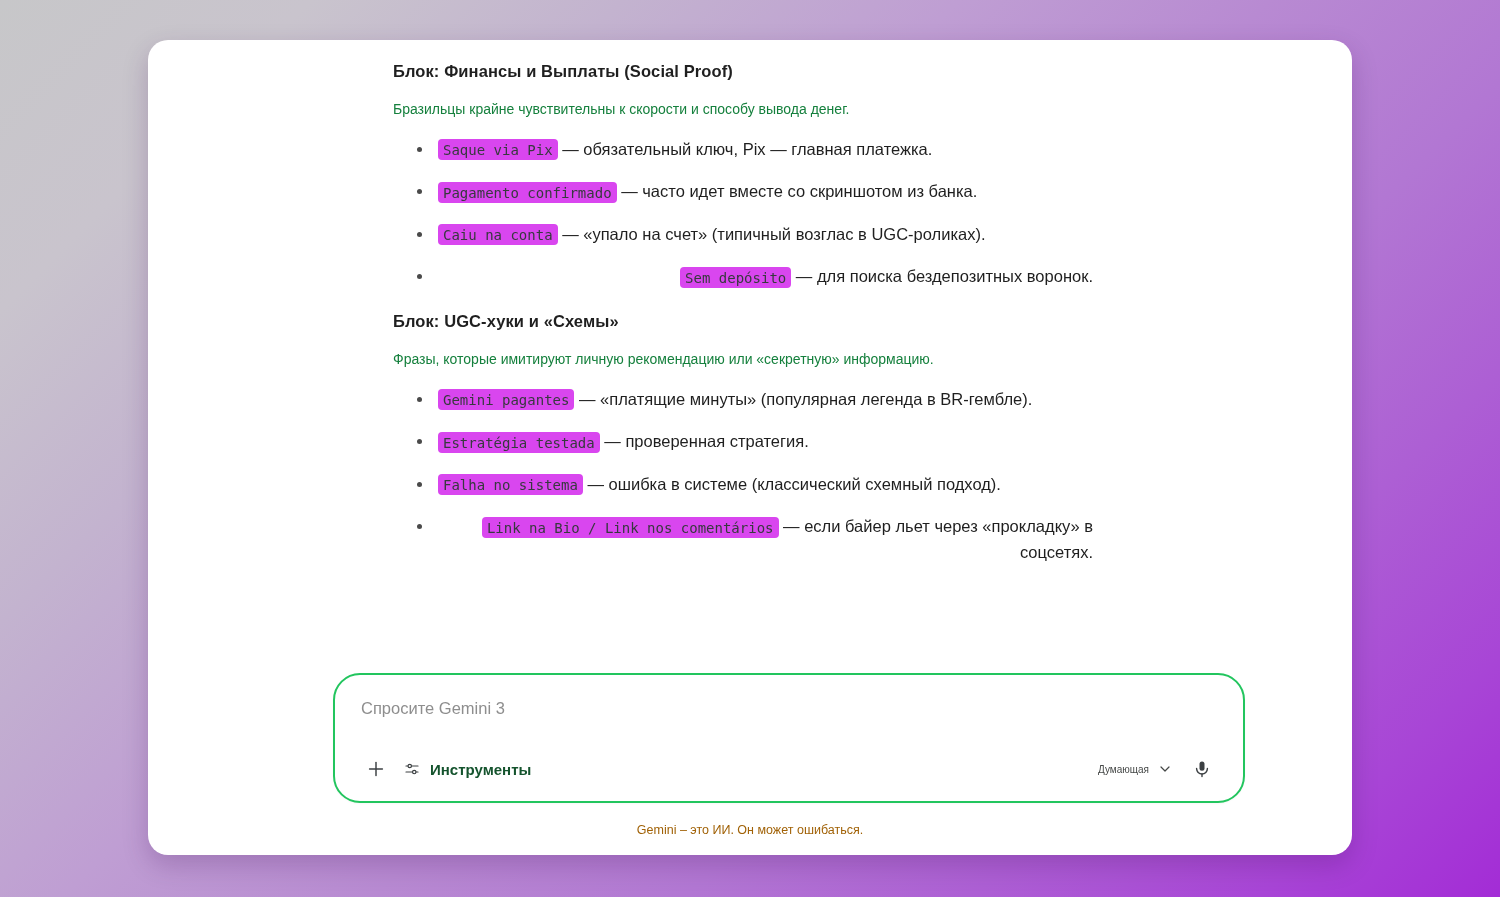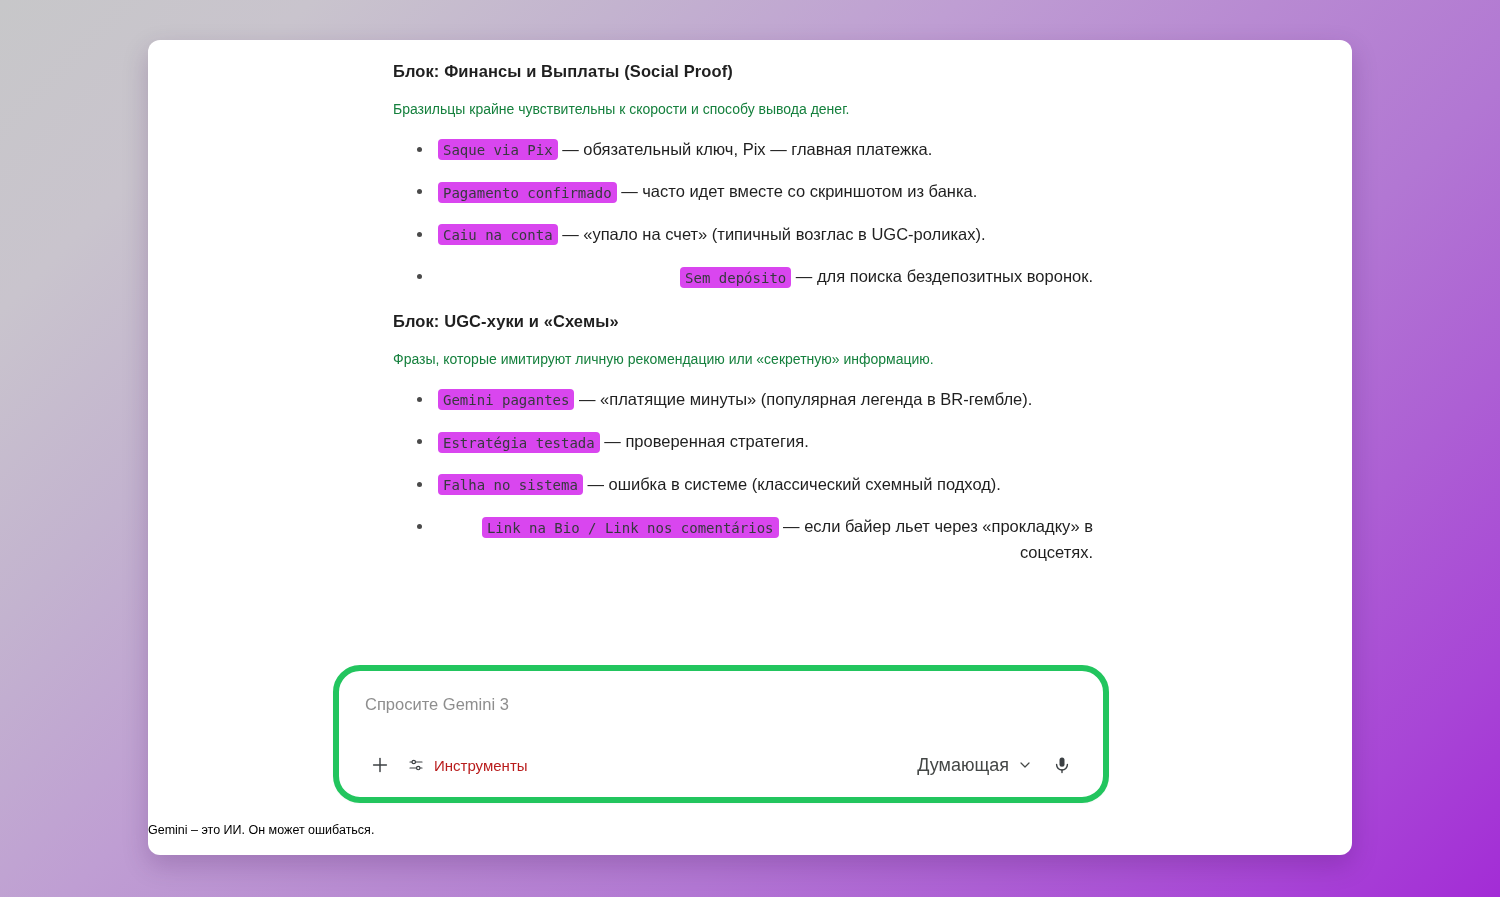--- a/index.html
+++ b/index.html
@@ -30,21 +30,21 @@
   }
 
   
   .app-card {
     position: absolute;
     left: 148px;
     top: 40px;
     width: 1204px;
     height: 815px;
     background: #ffffff;
-    border-radius: 12px;
+    border-radius: 20px;
     box-shadow: 0 10px 26px rgba(60, 10, 80, 0.22);
     overflow: hidden;
     display: flex;
     flex-direction: column;
   }
 
   
   .conversation {
     flex: 1 1 auto;
     padding: 22px 56px 0 245px;
@@ -105,22 +105,22 @@
 
   .bullet-text { color: #1f1f1f; }
 
   
   .composer-wrap {
     flex: 0 0 auto;
     padding: 0 56px 0 185px;
   }
 
   .composer {
-    width: 776px;
-    border: 6px solid #22c55e;
+    width: 912px;
+    border: 2px solid #22c55e;
     border-radius: 27px;
     background: #ffffff;
     padding: 24px 22px 14px 22px;
     box-shadow: 0 1px 2px rgba(0,0,0,0.03);
   }
 
   .composer-input {
     font-size: 16.5px;
     color: #8e8e8e;
     min-height: 26px;
@@ -132,28 +132,29 @@
   .composer-toolbar {
     display: flex;
     align-items: center;
     height: 36px;
   }
 
   .tool-btn {
     display: flex;
     align-items: center;
     gap: 9px;
-    color: #b91c1c;
+    color: #14532d;
     font-size: 15px;
     border-radius: 18px;
     padding: 5px 8px;
     cursor: pointer;
     background: none;
     border: none;
     font-family: inherit;
+    font-weight: bold;
   }
 
   .icon-btn {
     display: flex;
     align-items: center;
     justify-content: center;
     width: 38px;
     height: 38px;
     border-radius: 50%;
     cursor: pointer;
@@ -161,36 +162,36 @@
     background: none;
     border: none;
   }
 
   .toolbar-spacer { flex: 1 1 auto; }
 
   .model-picker {
     display: flex;
     align-items: center;
     gap: 8px;
-    font-size: 18px;
+    font-size: 10px;
     color: #444746;
     padding: 6px 10px;
     border-radius: 18px;
     cursor: pointer;
     background: none;
     border: none;
     font-family: inherit;
   }
 
   
   .disclaimer {
     flex: 0 0 auto;
-    text-align: left;
+    text-align: center;
     font-size: 12.5px;
-    color: #000000;
+    color: #a16207;
     padding: 20px 0 18px 0;
   }
 
   svg { display: block; }
 </style>
 </head>
 <body>
 
 <div class="app-card">
 

